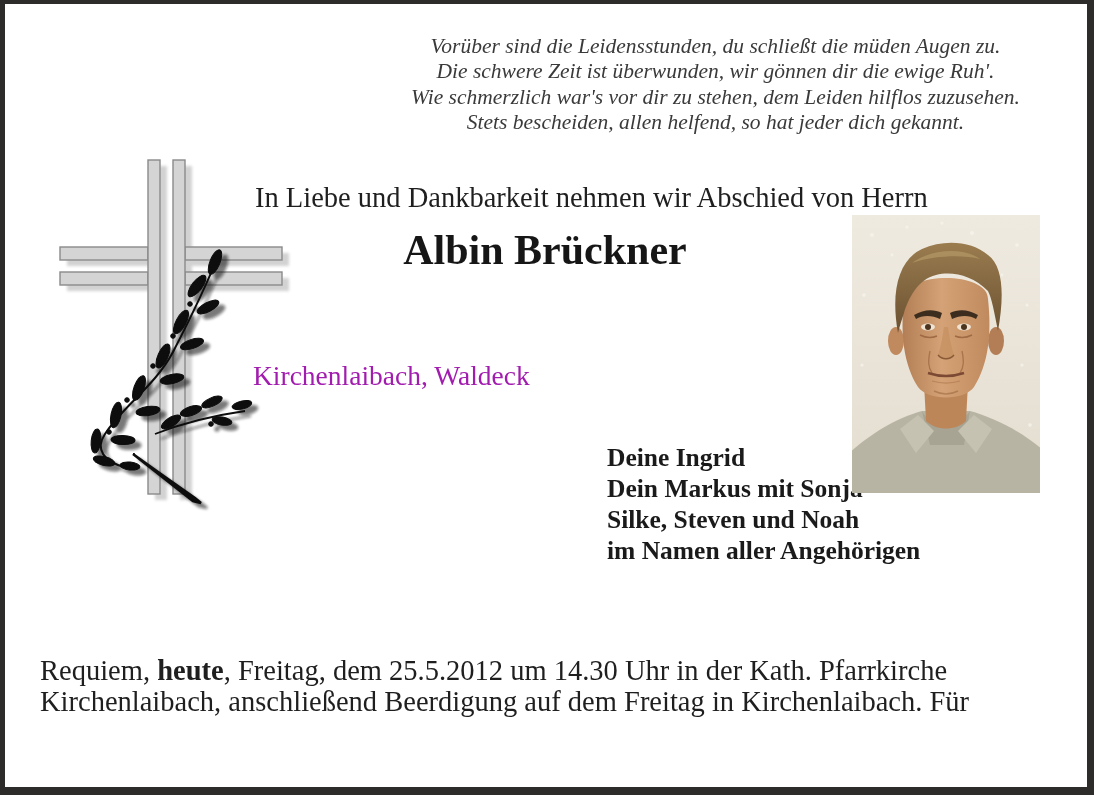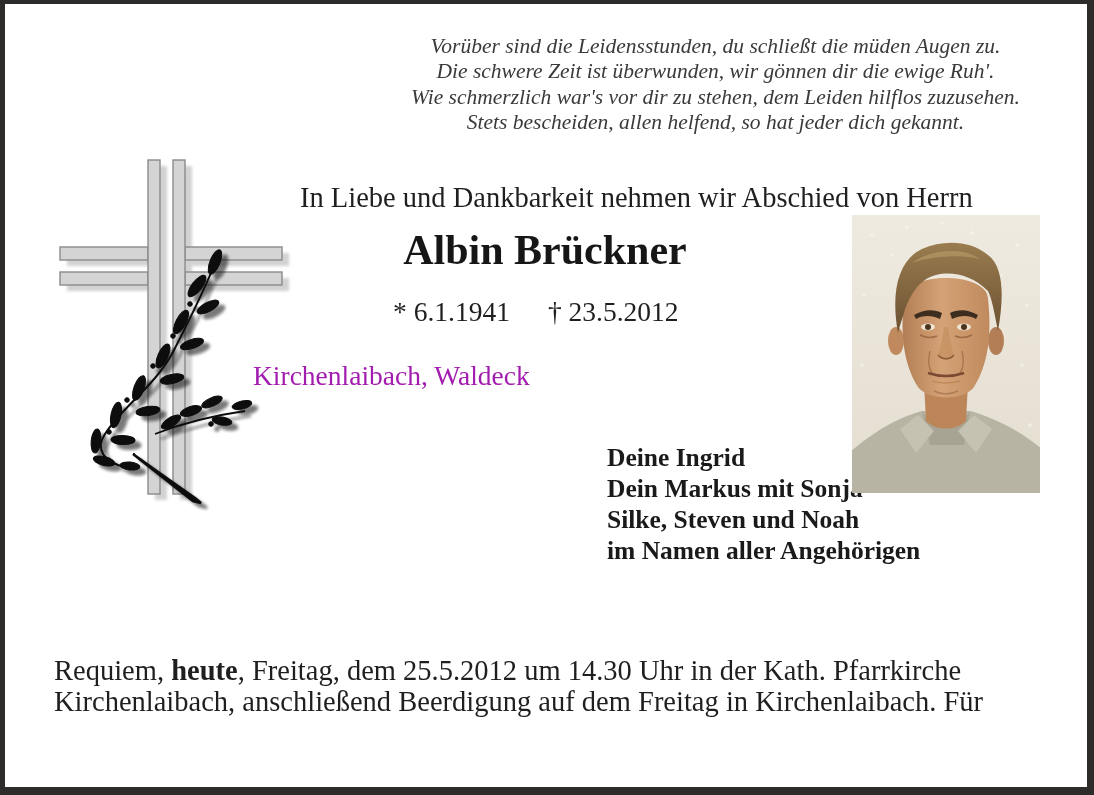--- a/index.html
+++ b/index.html
@@ -24,21 +24,20 @@
     line-height:25.4px;
     color:#3a3a3a;
     white-space:nowrap;
     text-align:center;
   }
   .farewell{
     left:250px;top:178px;
     font-size:28.5px;
     color:#1f1f1f;
     white-space:nowrap;
-    margin-left:45px;
   }
   .name{
     left:280px;top:222px;width:520px;
     text-align:center;
     font-size:42px;font-weight:bold;
     color:#161616;
     white-space:nowrap;
   }
   .dates{
     left:388px;top:292px;
@@ -53,21 +52,21 @@
     text-align:center;
   }
   .mourners{
     left:602px;top:438px;
     font-size:25.5px;font-weight:bold;
     line-height:31px;
     color:#1a1a1a;
     white-space:nowrap;
   }
   .funeral{
-    left:49px;top:652px;
+    left:35px;top:652px;
     width:960px;
     font-size:28.5px;
     line-height:30.5px;
     color:#1f1f1f;
   }
   .funeral .bold{font-weight:bold;}
   .cross-wrap{left:35px;top:138px;width:260px;height:378px;}
   .photo-wrap{left:847px;top:211px;width:188px;height:278px;}
 </style>
 </head>
@@ -80,23 +79,20 @@
         <div>Vorüber sind die Leidensstunden, du schließt die müden Augen zu.</div>
         <div>Die schwere Zeit ist überwunden, wir gönnen dir die ewige Ruh'.</div>
         <div>Wie schmerzlich war's vor dir zu stehen, dem Leiden hilflos zuzusehen.</div>
         <div>Stets bescheiden, allen helfend, so hat jeder dich gekannt.</div>
       </div>
 
     <div class="abs farewell">In Liebe und Dankbarkeit nehmen wir Abschied von Herrn</div>
 
     <div class="abs name">Albin Brückner</div>
 
-    <div class="abs dates">
-      <span>* 6.1.1941</span><span class="gap"></span><span>† 23.5.2012</span>
-    </div>
 
     <div class="abs residence">Kirchenlaibach, Waldeck</div>
 
     <div class="abs mourners" id="mourners">
         <div>Deine Ingrid</div>
         <div>Dein Markus mit Sonja</div>
         <div>Silke, Steven und Noah</div>
         <div>im Namen aller Angehörigen</div>
       </div>
 

